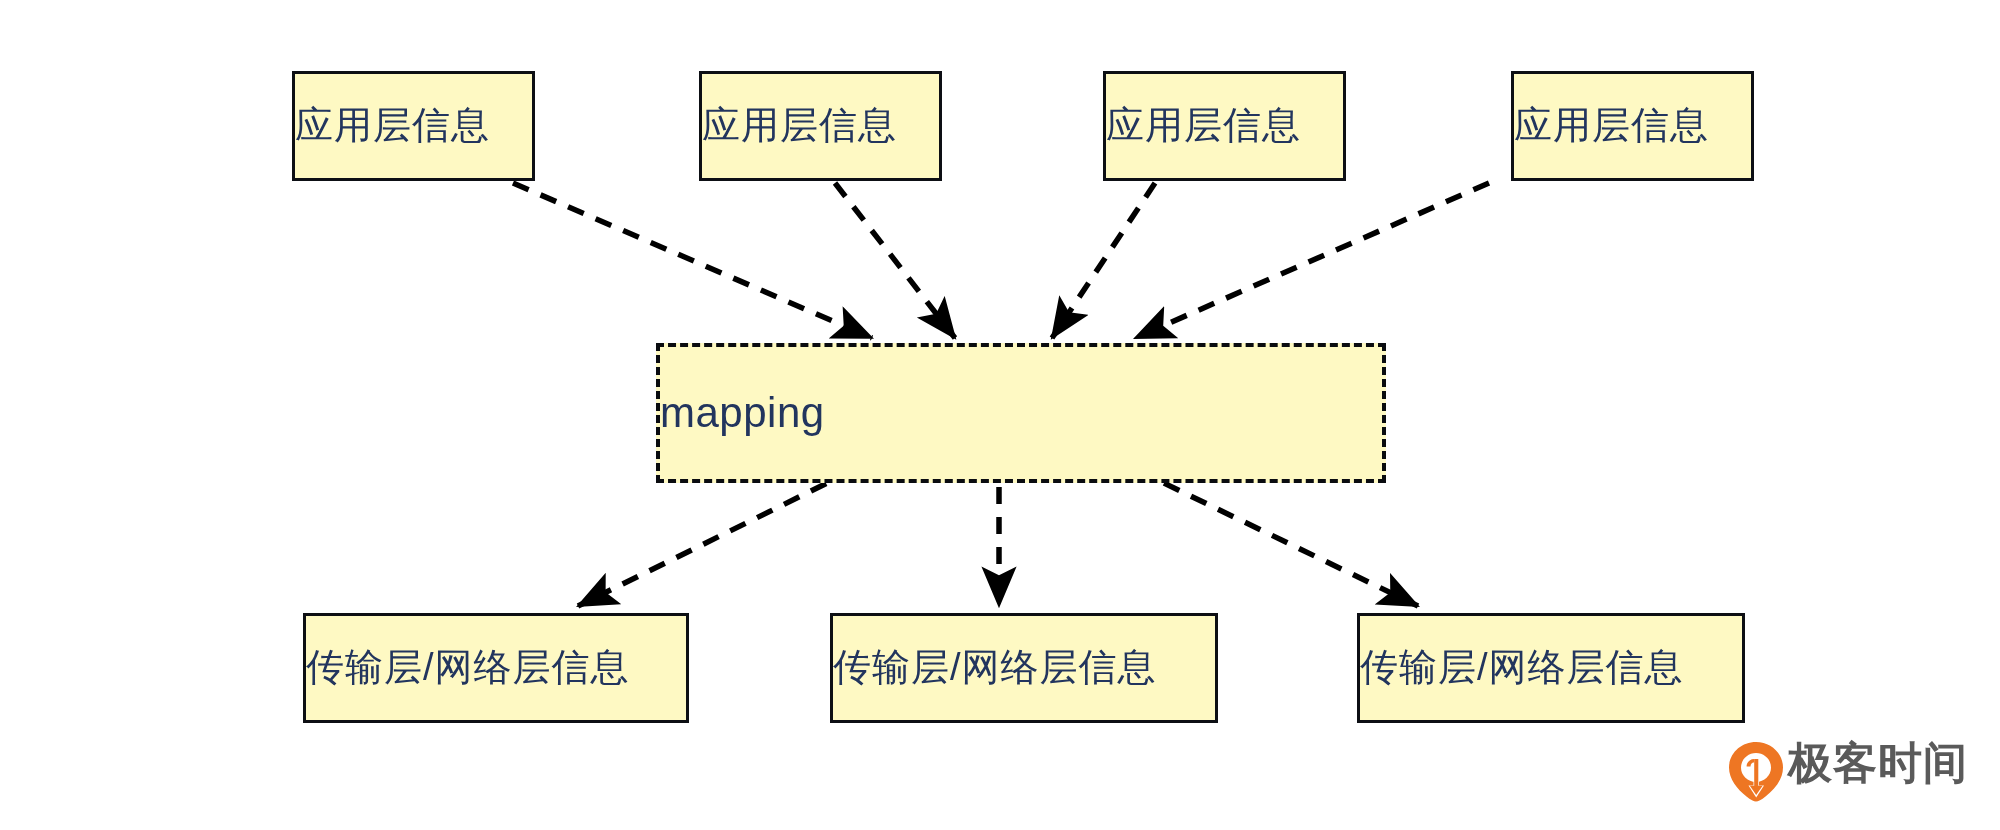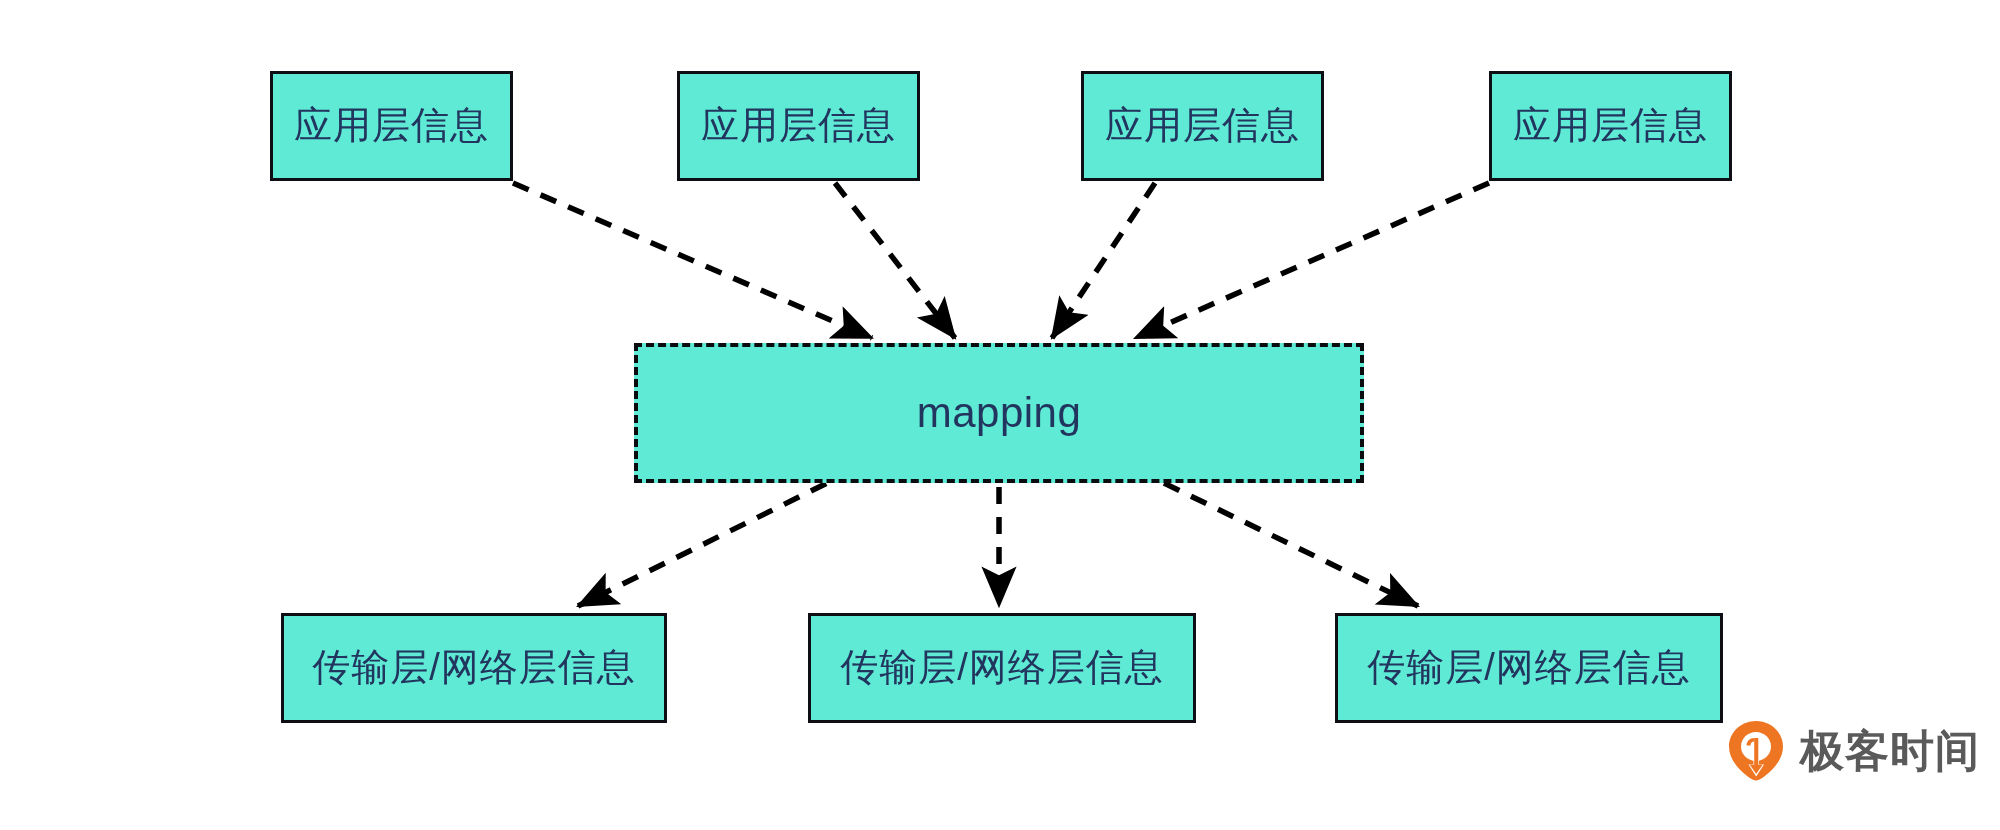--- a/index.html
+++ b/index.html
@@ -23,25 +23,25 @@
     top: 0;
     width: 2000px;
     height: 830px;
     pointer-events: none;
   }
   .node {
     position: absolute;
     box-sizing: border-box;
     display: flex;
     align-items: center;
-    justify-content: center;
-    background: #5eead4;
+    background: #fef9c3;
     color: #22355e;
     text-align: center;
     line-height: 1.1;
+    margin-left: 22px;
   }
   .node-solid {
     border: 3px solid #0d0f14;
   }
   .node-dashed {
     border: 4px dashed #0a0c10;
   }
   .node-label {
     display: block;
     white-space: nowrap;
@@ -66,24 +66,23 @@
 
   
   #net-node-1 { left: 281px;  top: 613px; width: 386px; height: 110px; }
   #net-node-2 { left: 808px;  top: 613px; width: 388px; height: 110px; }
   #net-node-3 { left: 1335px; top: 613px; width: 388px; height: 110px; }
 
   
   #watermark {
     position: absolute;
     left: 1728px;
-    top: 720px;
+    top: 741px;
     display: flex;
-    align-items: center;
-    gap: 16px;
+    gap: 4px;
   }
   #watermark-text {
     font-size: 44px;
     font-weight: bold;
     color: #5a5a5a;
     letter-spacing: 1px;
     line-height: 1;
   }
 </style>
 </head>

